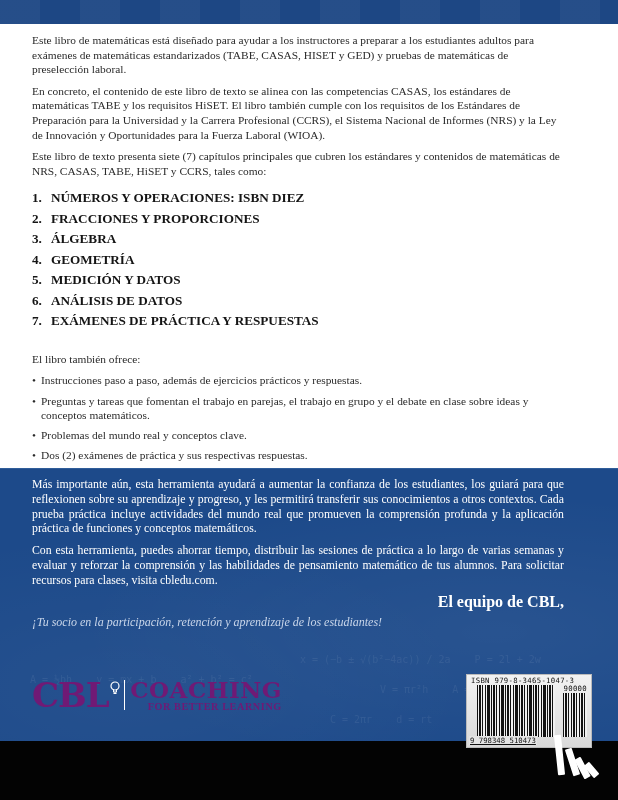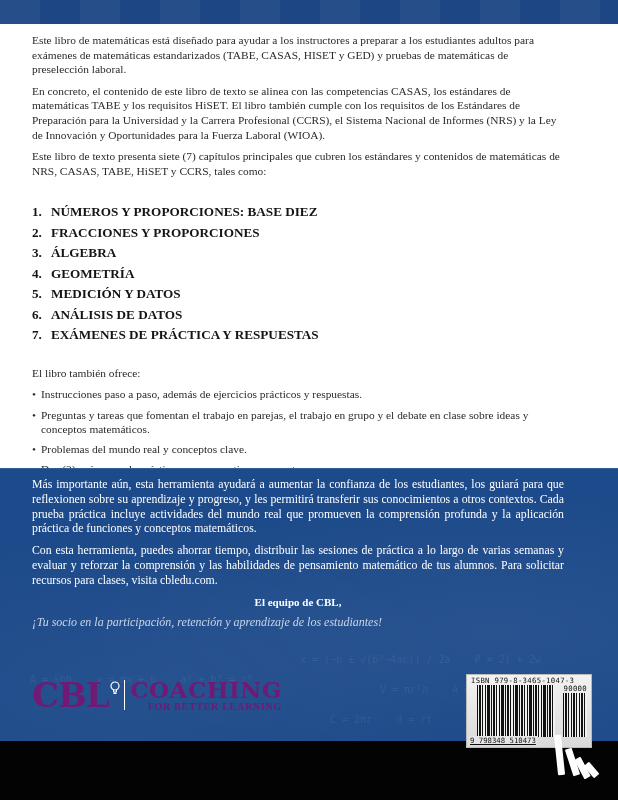--- a/index.html
+++ b/index.html
@@ -15,21 +15,21 @@
 
     .white-section {
       position: absolute; left: 0; top: 24px; width: 618px; height: 388px;
       background: #ffffff;
     }
     .white-section .content {
       position: absolute; left: 32px; top: 9px; width: 534px;
       color: #2a2a2a; font-size: 11.4px; line-height: 14.6px;
     }
     .white-section p { margin-bottom: 7px; }
-    .white-section p.intro-3 { margin-bottom: 24px; font-family: Liberation Serif, serif; }
+    .white-section p.intro-3 { margin-bottom: 10px; font-family: Liberation Serif, serif; }
 
     .chapter-list { list-style: none; margin: 0 0 8px 0; }
     .chapter-list li {
       font-weight: bold; font-size: 13.2px; line-height: 20.5px; color: #151515;
       display: flex;
     }
     .chapter-list .num { width: 19px; flex: 0 0 19px; }
 
     .offers-title { margin-top: 20px; margin-bottom: 5px; }
     .offers-list { list-style: none; }
@@ -42,21 +42,21 @@
       background-image:
         radial-gradient(ellipse at 80% 60%, rgba(255,255,255,0.05), rgba(255,255,255,0) 60%),
         radial-gradient(ellipse at 20% 80%, rgba(255,255,255,0.04), rgba(255,255,255,0) 50%);
       border-top: 1px solid #2f5d9a;
     }
     .blue-section .content {
       position: absolute; left: 32px; top: 8px; width: 532px;
       color: #ffffff; font-size: 11.8px; line-height: 14.8px;
     }
     .blue-section p { text-align: justify; margin-bottom: 7px; }
-    .blue-section .signature { font-weight: bold; font-size: 11px; margin-bottom: 6px; text-align: center; }
+    .blue-section .signature { font-weight: bold; font-size: 16px; margin-bottom: 6px; text-align: right; }
     .blue-section .tagline { font-style: italic; font-size: 12px; color: #c9d6ea; text-align: left; }
 
     .formula-bg {
       position: absolute; color: rgba(255,255,255,0.07); font-size: 10px;
       font-family: "DejaVu Sans Mono", monospace; white-space: nowrap;
     }
 
     .logo {
       position: absolute; left: 32px; top: 676px; height: 38px; display: flex; align-items: center;
       color: #701a75;
@@ -119,21 +119,21 @@
 
 <div class="white-section">
   <div class="content">
     <p>Este libro de matemáticas está diseñado para ayudar a los instructores a preparar a los estudiantes adultos para exámenes de matemáticas estandarizados (TABE, CASAS, HISET y GED) y pruebas de matemáticas de preselección laboral.</p>
     <p>En concreto, el contenido de este libro de texto se alinea con las competencias CASAS, los estándares de matemáticas TABE y los requisitos HiSET. El libro también cumple con los requisitos de los Estándares de Preparación para la Universidad y la Carrera Profesional (CCRS), el Sistema Nacional de Informes (NRS) y la Ley de Innovación y Oportunidades para la Fuerza Laboral (WIOA).</p>
     <p class="intro-3">Este libro de texto presenta siete (7) capítulos principales que cubren los estándares y contenidos de matemáticas de NRS, CASAS, TABE, HiSET y CCRS, tales como:</p>
 
     <ol class="chapter-list">
       <li>
           <span class="num">1.</span>
-          <span>NÚMEROS Y PROPORCIONES: BASE DIEZ</span>
+          <span>NÚMEROS Y OPERACIONES: ISBN DIEZ</span>
         </li>
       <li>
           <span class="num">2.</span>
           <span>FRACCIONES Y PROPORCIONES</span>
         </li>
       <li>
           <span class="num">3.</span>
           <span>ÁLGEBRA</span>
         </li>
       <li>

